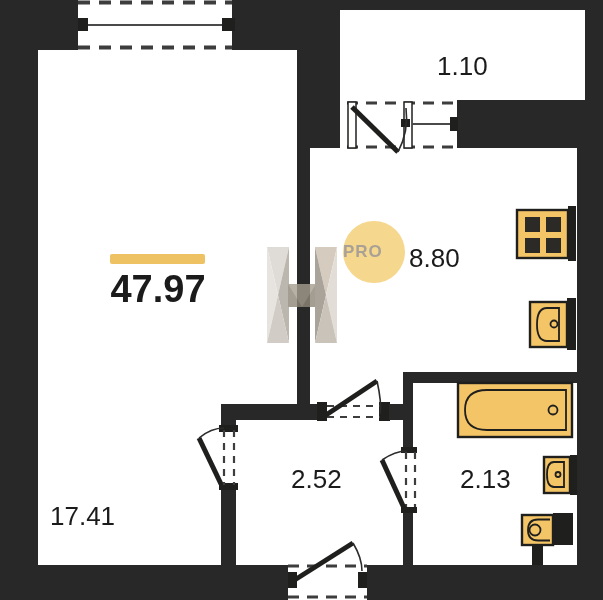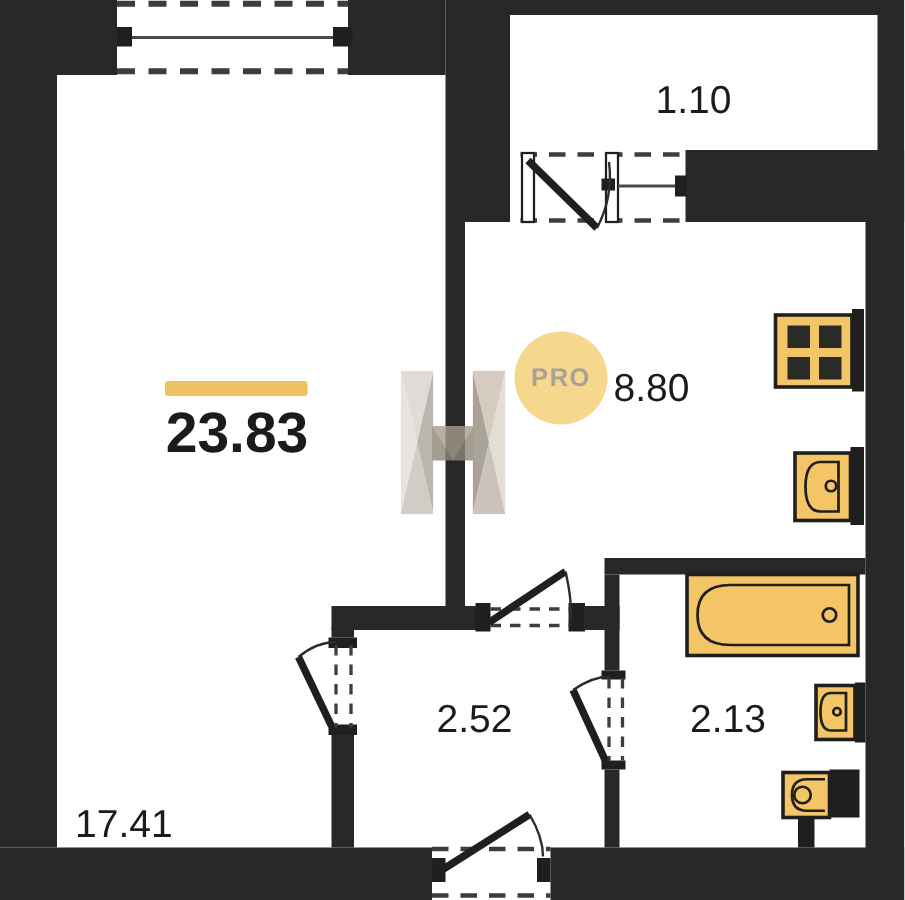--- a/index.html
+++ b/index.html
@@ -18,21 +18,21 @@
   .fx{fill:var(--fixture);stroke:var(--line);stroke-width:2.4;}
   .fx-in{fill:none;stroke:var(--line);stroke-width:1.8;}
   .burner{fill:var(--burner);}
   .darkfill{fill:var(--line);}
   .label{position:absolute;z-index:5;color:var(--label);font-size:26px;line-height:1;}
   .label-total{position:absolute;z-index:5;color:var(--label);font-size:38px;font-weight:700;
                width:110px;text-align:center;line-height:1;}
   .accent-bar{position:absolute;z-index:5;height:10px;width:95px;border-radius:2px;
               background:var(--accent_bar);}
   .pro-badge{position:absolute;z-index:5;width:62px;height:62px;border-radius:50%;
-             background:var(--pro_circle);display:flex;align-items:center;justify-content:center;
+             background:var(--pro_circle);display:flex;align-items:center;
              color:var(--pro_text);font-size:17px;font-weight:700;letter-spacing:1px;}
   .wm{position:absolute;z-index:4;opacity:.8;}
   .wm .f{position:absolute;}
 </style>
 </head>
 <body>
 
 <div class="plan">
 
   <div class="w" style="left:0;top:0;width:78px;height:50px;"></div>
@@ -160,20 +160,20 @@
       <div class="f" style="inset:0;background:#958d81;clip-path:polygon(0 0,50% 50%,0 100%);"></div>
       <div class="f" style="inset:0;background:#bdb5a9;clip-path:polygon(0 100%,50% 50%,100% 100%);"></div>
     </div>
   </div>
 
   <div class="pro-badge" style="left:343px;top:221px;">
     <span>PRO</span>
   </div>
 
   <div class="accent-bar" style="left:110px;top:254px;"></div>
-  <div class="label-total" style="left:103px;top:270px;">23.83</div>
-  <div class="label" style="left:50px;top:536px;">17.41</div>
+  <div class="label-total" style="left:103px;top:270px;">47.97</div>
+  <div class="label" style="left:50px;top:503px;">17.41</div>
   <div class="label" style="left:409px;top:245px;text-align:right;">8.80</div>
   <div class="label" style="left:291px;top:466px;">2.52</div>
   <div class="label" style="left:460px;top:466px;">2.13</div>
   <div class="label" style="left:437px;top:30px;margin-top:23px;">1.10</div>
 
 </div>
 
 </body></html>

